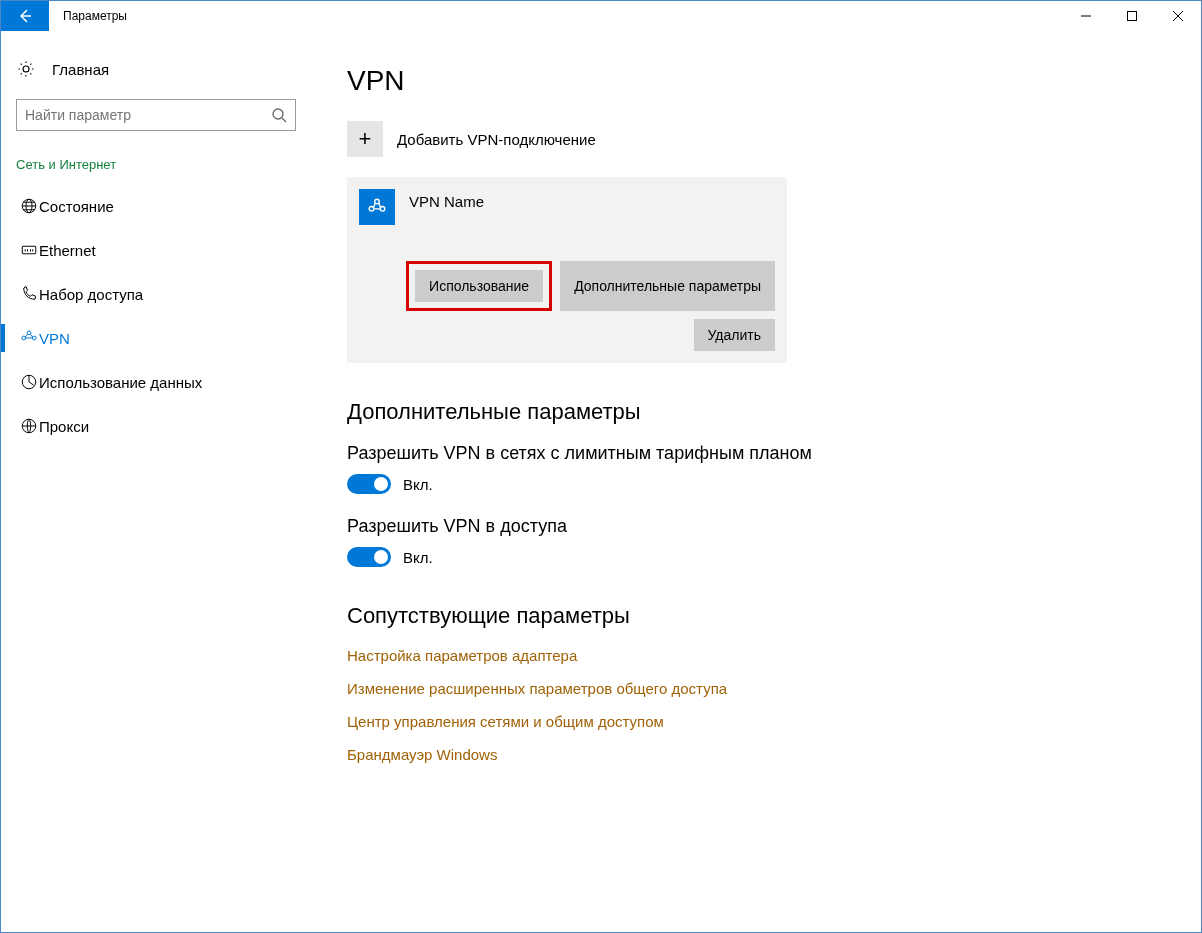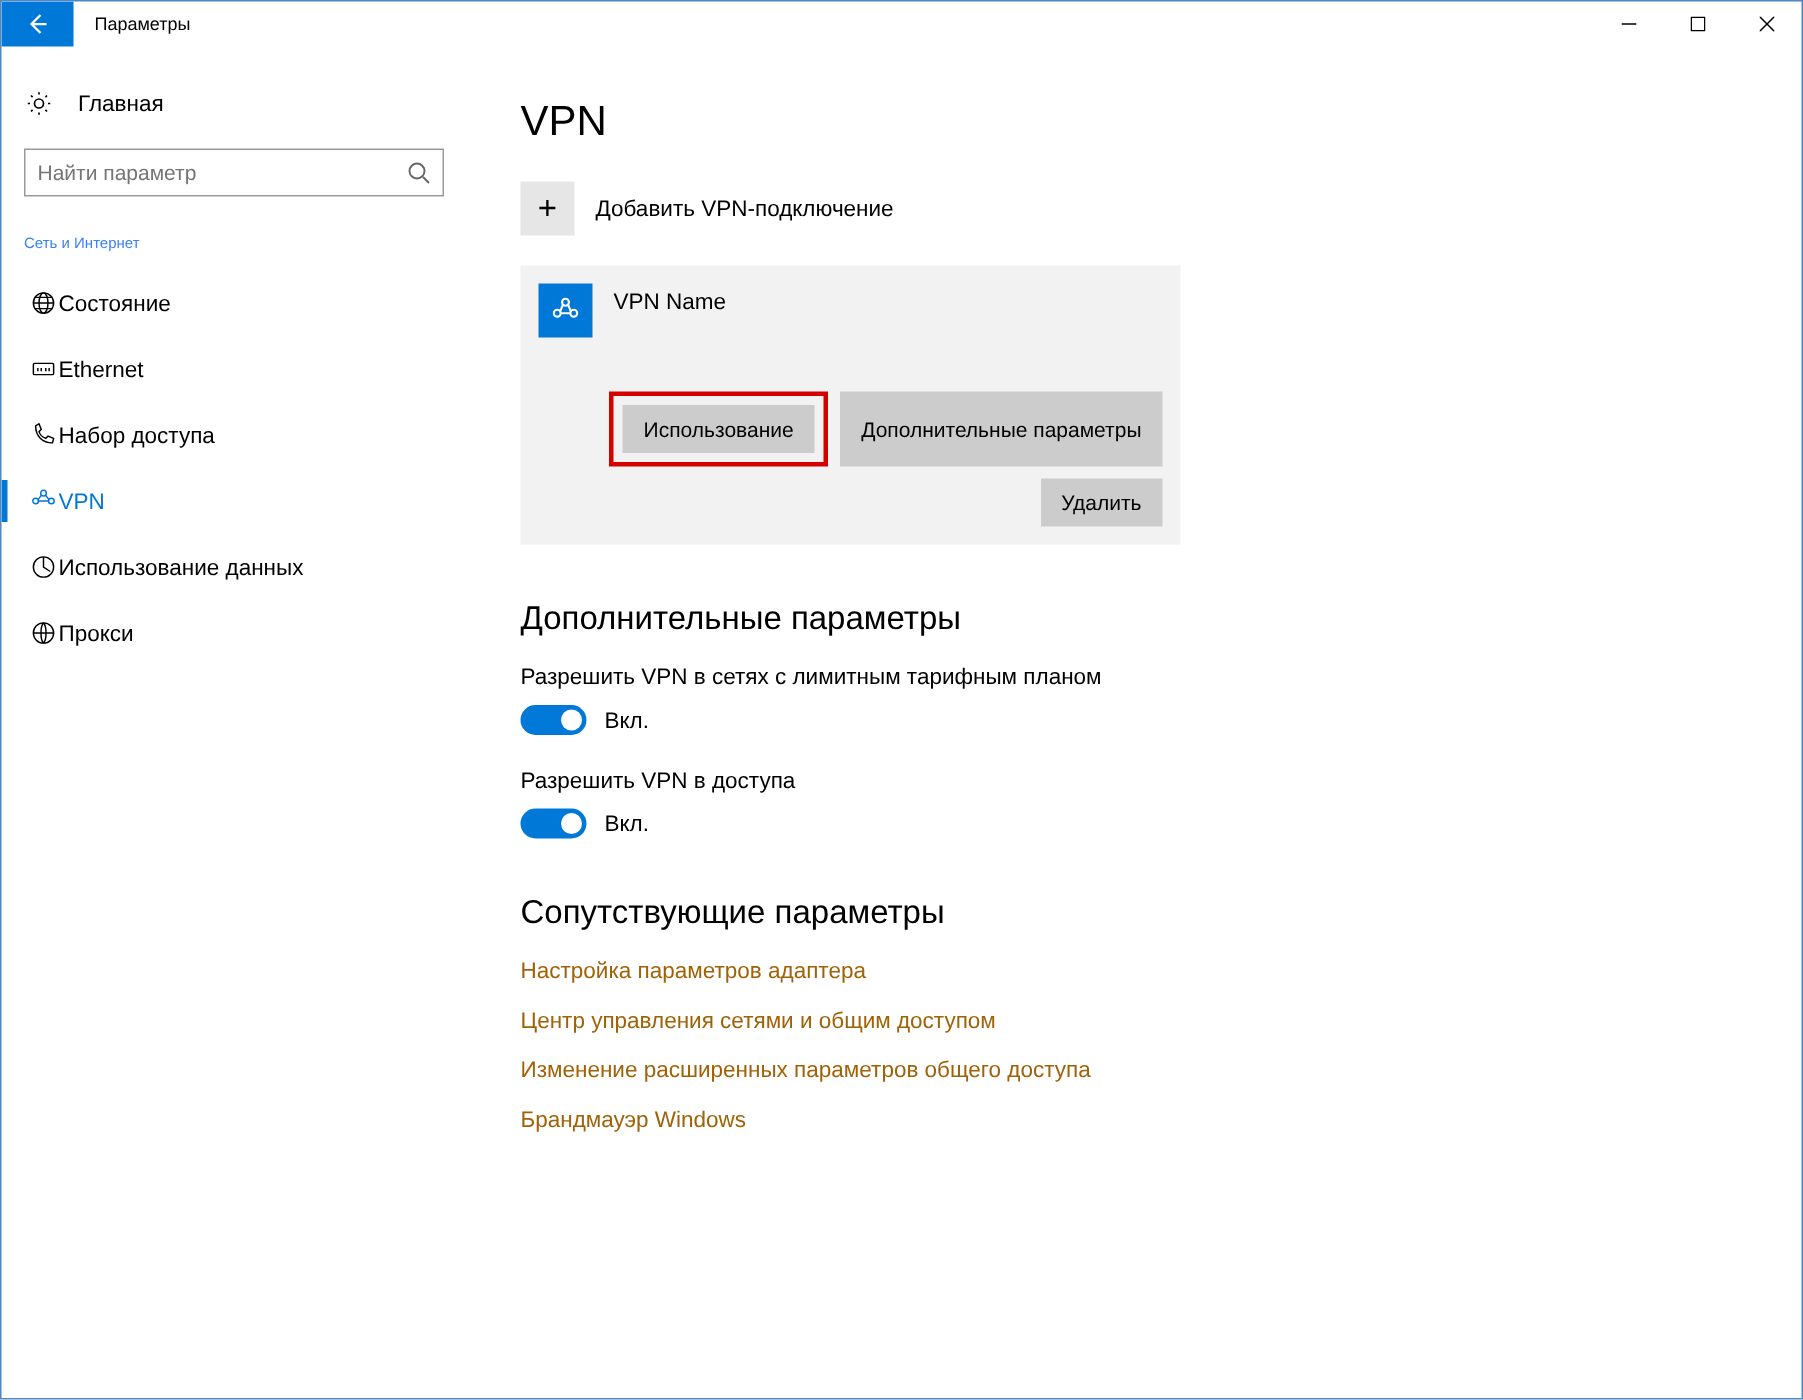--- a/index.html
+++ b/index.html
@@ -69,22 +69,22 @@
 .search-wrap input {
   flex: 1;
   border: 0;
   outline: none;
   font-size: 14px;
   font-family: inherit;
   color: #666;
 }
 .section-title {
   padding: 6px 15px 12px 15px;
-  font-size: 10px;
-  color: #3b82f6;
+  font-size: 13px;
+  color: #15803d;
 }
 .nav-item {
   display: flex;
   align-items: center;
   padding: 12px 15px 12px 18px;
   font-size: 15px;
   position: relative;
 }
 .nav-item.active {
   color: #0078d7;
@@ -175,21 +175,21 @@
   justify-content: flex-end;
   margin-top: 8px;
 }
 h2.section-h {
   font-weight: 300;
   font-size: 22px;
   margin-top: 36px;
   margin-bottom: 18px;
 }
 .toggle-block { margin-bottom: 22px; }
-.toggle-label { font-size: 15px; margin-bottom: 10px; }
+.toggle-label { font-size: 18px; margin-bottom: 10px; }
 .toggle-row { display: flex; align-items: center; gap: 12px; }
 .toggle {
   width: 44px;
   height: 20px;
   background: #0078d7;
   border-radius: 10px;
   position: relative;
 }
 .toggle::after {
   content: "";
@@ -371,17 +371,17 @@
       <div class="toggle-label">Разрешить VPN в доступа</div>
       <div class="toggle-row">
         <div class="toggle"></div>
         <div class="toggle-state">Вкл.</div>
       </div>
     </div>
 
     <h2 class="section-h">Сопутствующие параметры</h2>
 
     <a class="link">Настройка параметров адаптера</a>
+    <a class="link">Изменение расширенных параметров общего доступа</a>
     <a class="link">Центр управления сетями и общим доступом</a>
-    <a class="link">Изменение расширенных параметров общего доступа</a>
     <a class="link">Брандмауэр Windows</a>
   </div>
 </div>
 
 </body></html>

